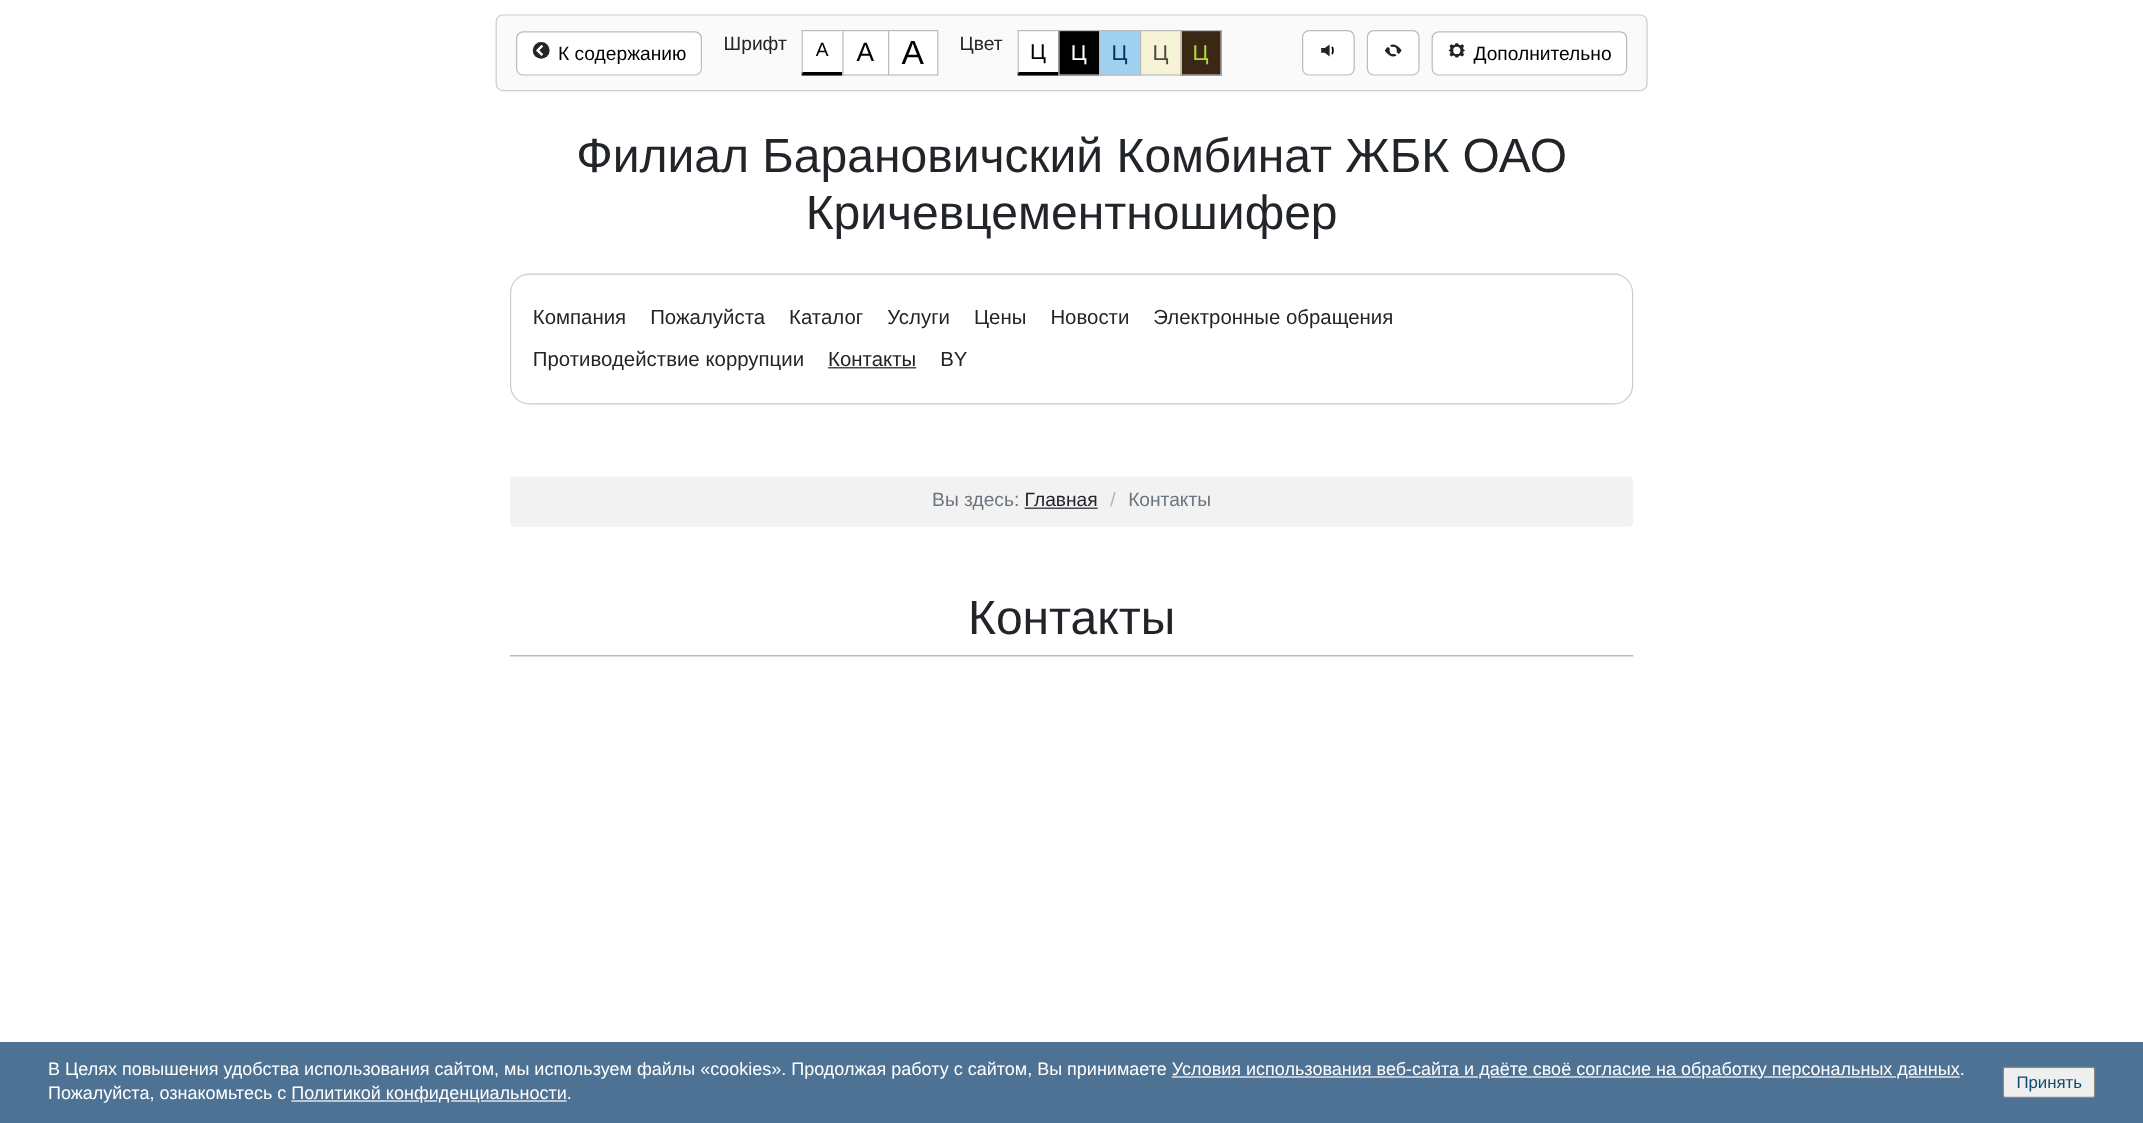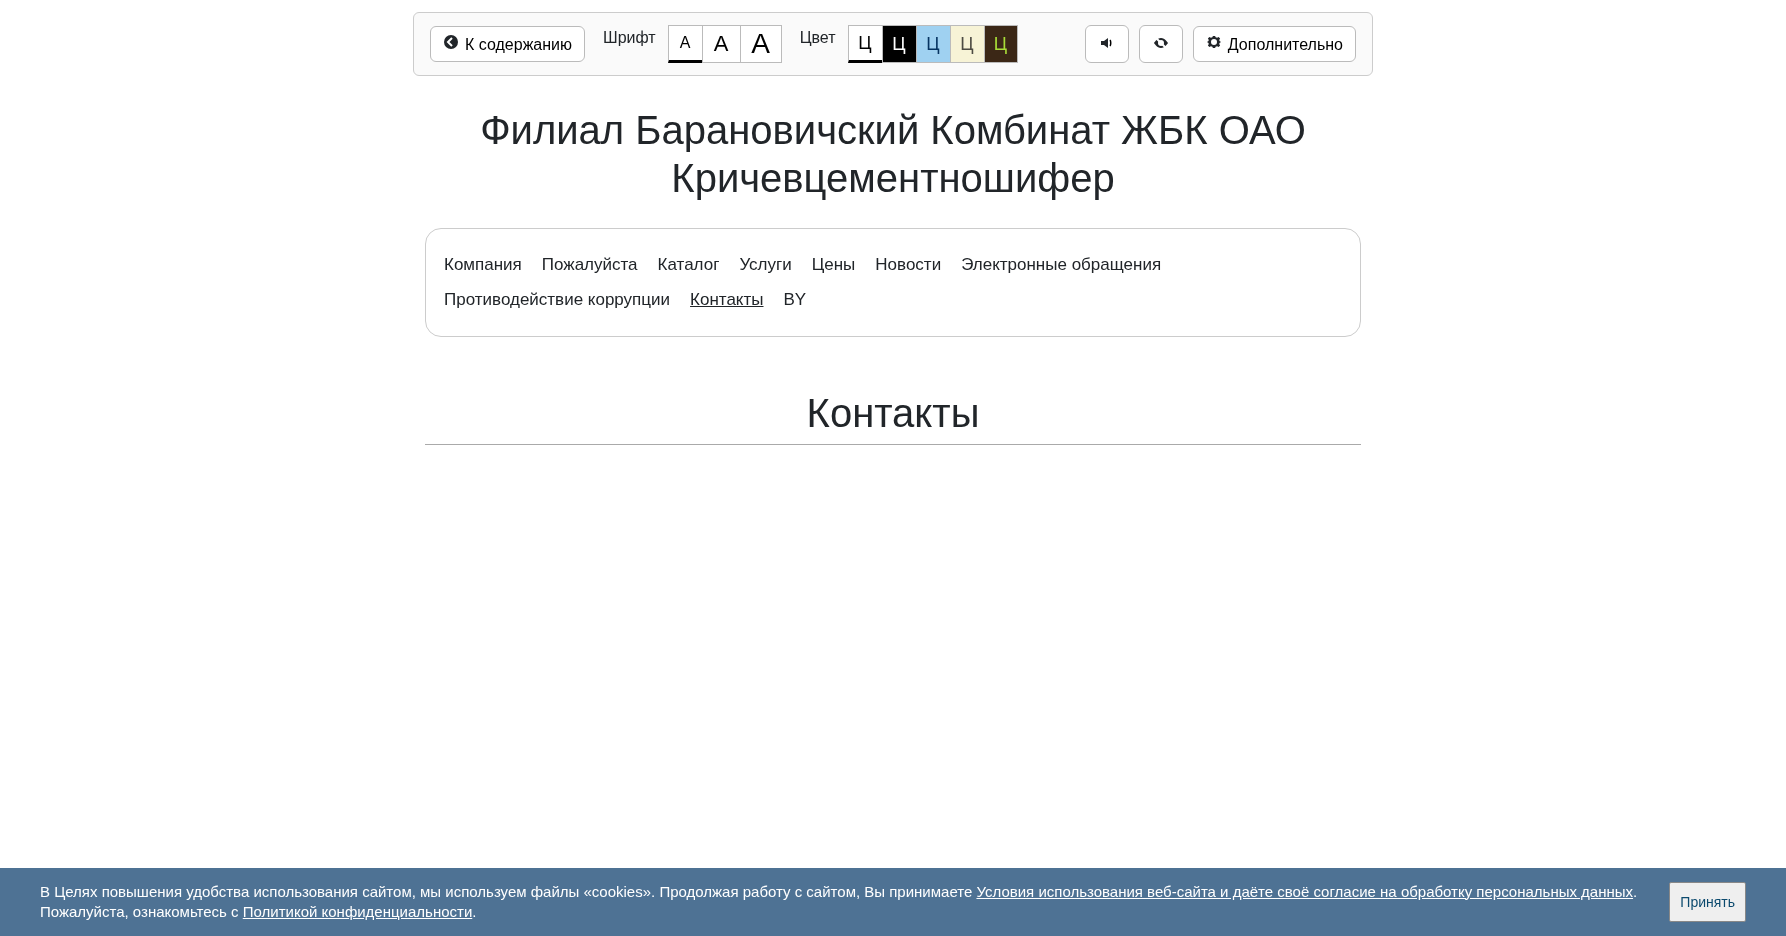--- a/index.html
+++ b/index.html
@@ -51,21 +51,21 @@
 .hr { border: none; border-top: 1px solid #aaa; }
 .spacer-block { height: 50px; }
 
 
 .contact-table { width: 100%; border-collapse: collapse; }
 .contact-table td { border-top: 1px solid #bbb; padding: 10px 8px; vertical-align: top; }
 .contact-table tr:last-child td { border-bottom: 1px solid #bbb; }
 .contact-table td.key { width: 120px; }
 
 
-.cookie-bar { position: fixed; left: 0; right: 0; bottom: 0; background: #4e7294; color: #fff; padding: 14px 40px; display: flex; gap: 30px; }
+.cookie-bar { position: fixed; left: 0; right: 0; bottom: 0; background: #4e7294; color: #fff; padding: 14px 40px; display: flex; align-items: center; gap: 30px; }
 .cookie-text { flex: 1; font-size: 15px; line-height: 1.35; }
 .cookie-text a { color: #fff; text-decoration: underline; }
 .cookie-btn { background: #efefef; color: #0c4a6e; border: 1px solid #888; border-radius: 2px; padding: 4px 10px; font-size: 14px; cursor: pointer; font-family: inherit; }
 </style>
 </head>
 <body>
 
 <div class="toolbar-wrap">
   <div class="toolbar">
     <button class="btn">
@@ -132,20 +132,26 @@
     <a href="#">Каталог</a>
     <a href="#">Услуги</a>
     <a href="#">Цены</a>
     <a href="#">Новости</a>
     <a href="#">Электронные обращения</a>
     <a href="#">Противодействие коррупции</a>
     <a href="#" class="active">Контакты</a>
     <a href="#">BY</a>
   </nav>
 
+  <div class="breadcrumb">
+    <span>Вы здесь:</span>
+    <a href="#">Главная</a>
+    <span class="sep">/</span>
+    <span>Контакты</span>
+  </div>
 
   <h2 class="page-heading">Контакты</h2>
   <hr class="hr">
   <div class="spacer-block"></div>
 
   <table class="contact-table">
     <tbody>
   </tbody>
     </table>
 </div>

